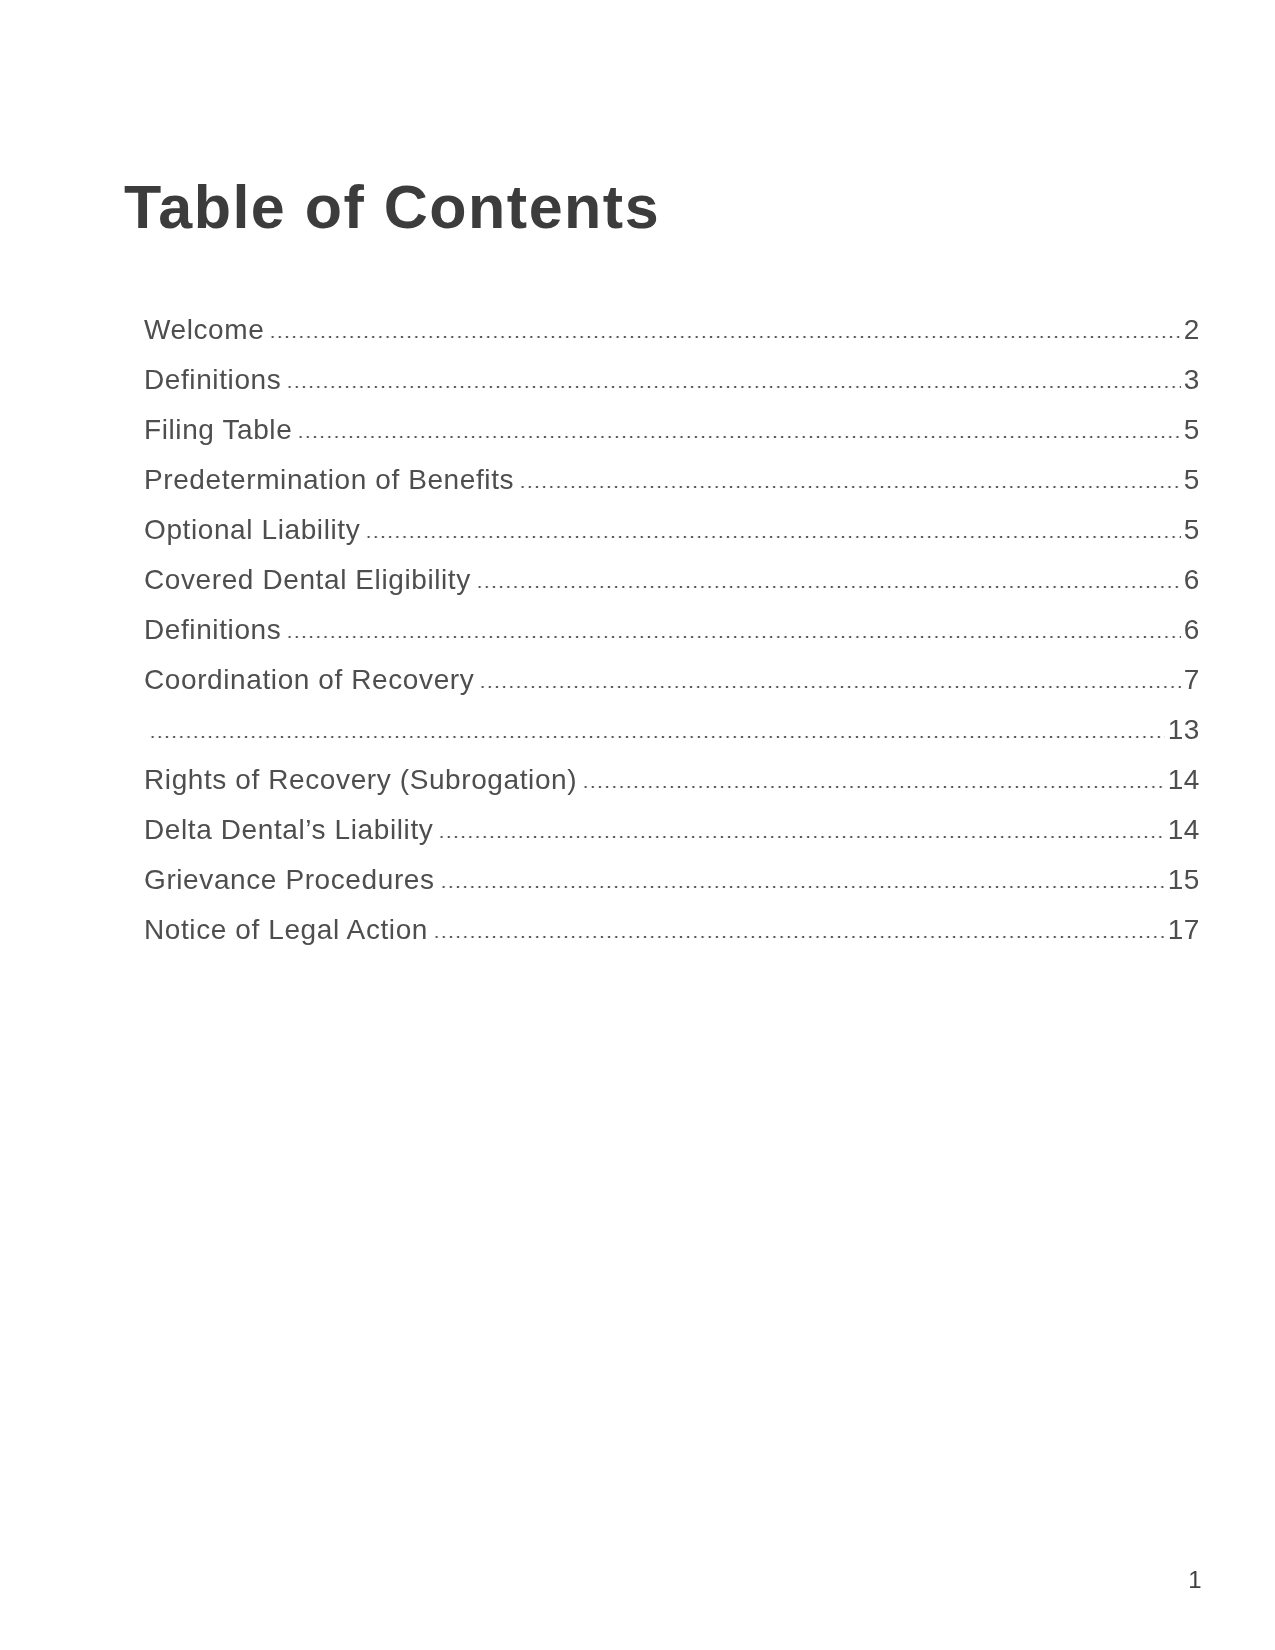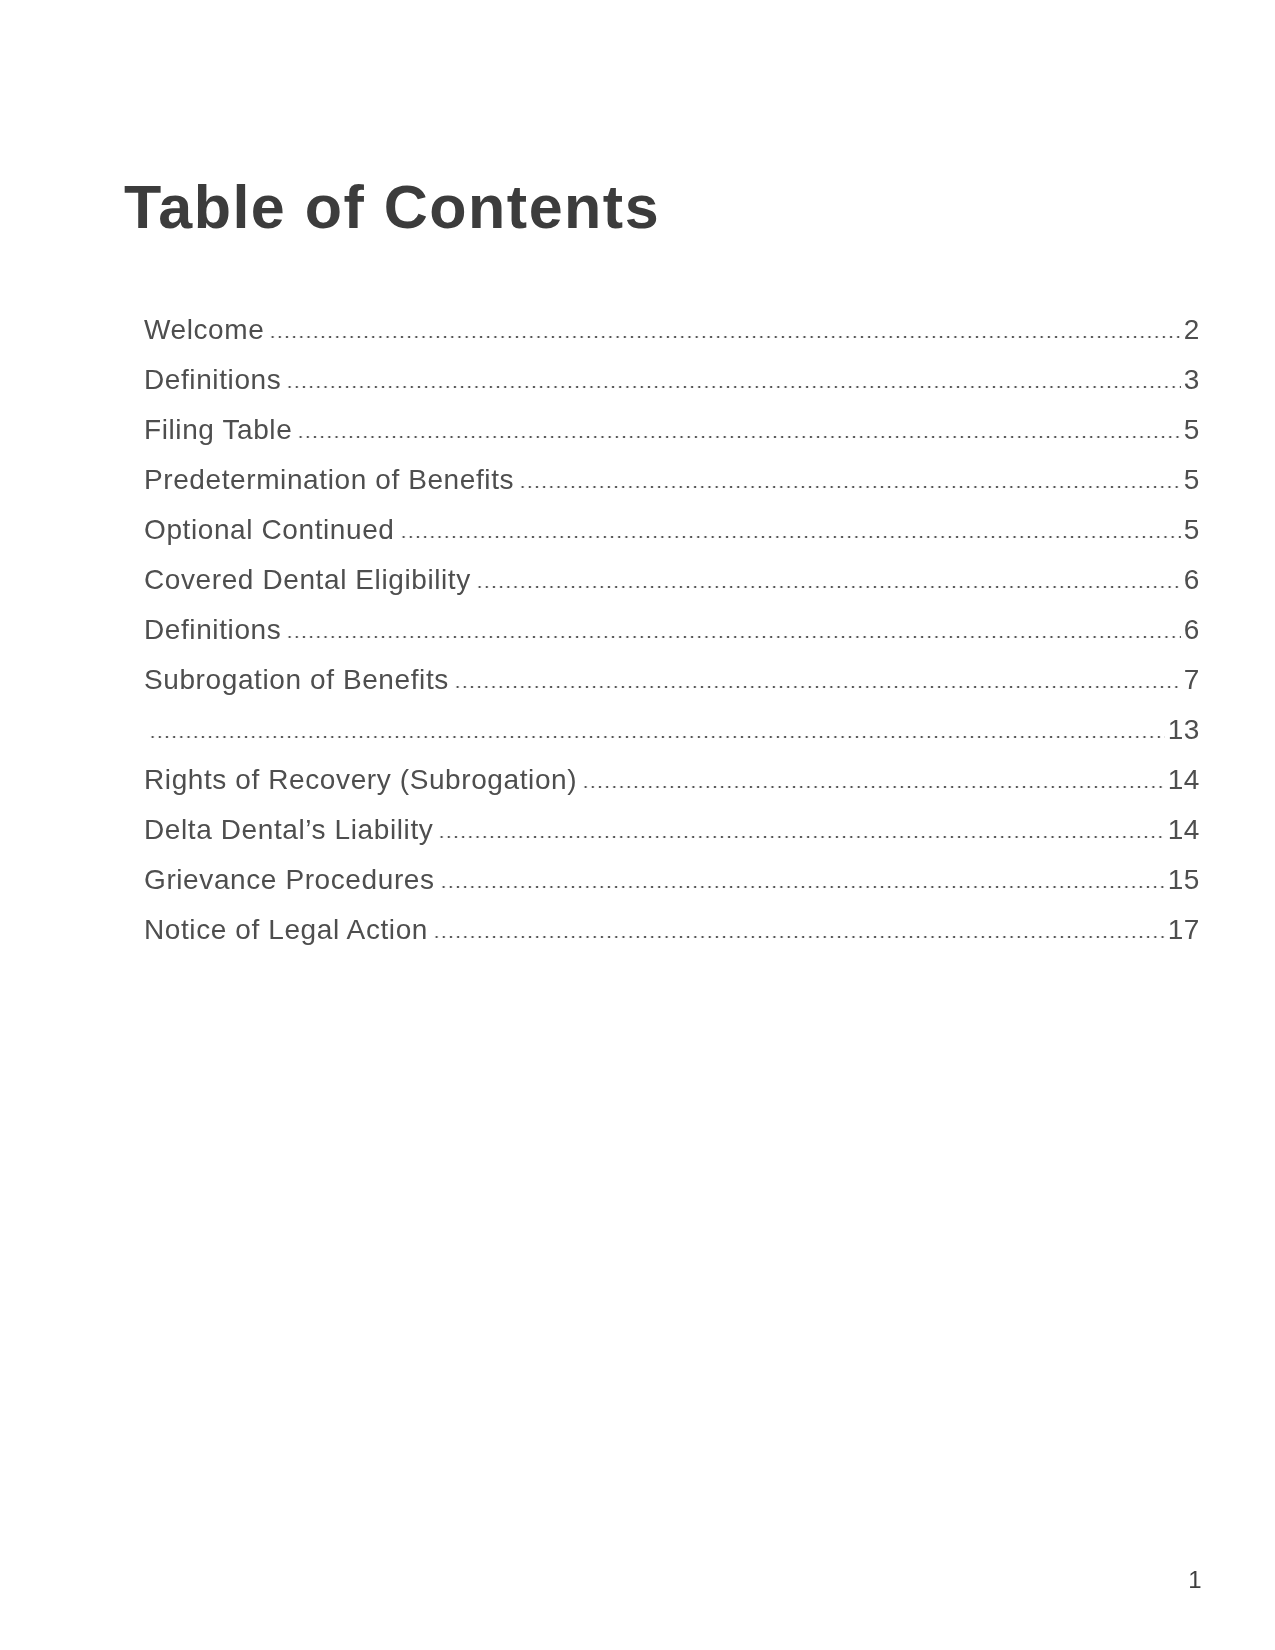--- a/index.html
+++ b/index.html
@@ -94,39 +94,39 @@
     <span class="toc-page">5</span>
   </div>
 
   <div class="toc-row">
     <span class="toc-label">Predetermination of Benefits</span>
     <span class="toc-leader"></span>
     <span class="toc-page">5</span>
   </div>
 
   <div class="toc-row">
-    <span class="toc-label">Optional Continued</span>
+    <span class="toc-label">Optional Liability</span>
     <span class="toc-leader"></span>
     <span class="toc-page">5</span>
   </div>
 
   <div class="toc-row">
     <span class="toc-label">Covered Dental Eligibility</span>
     <span class="toc-leader"></span>
     <span class="toc-page">6</span>
   </div>
 
   <div class="toc-row">
     <span class="toc-label">Definitions</span>
     <span class="toc-leader"></span>
     <span class="toc-page">6</span>
   </div>
 
   <div class="toc-row">
-    <span class="toc-label">Subrogation of Benefits</span>
+    <span class="toc-label">Coordination of Recovery</span>
     <span class="toc-leader"></span>
     <span class="toc-page">7</span>
   </div>
 
 
   <div class="toc-row">
     <span class="toc-leader"></span>
     <span class="toc-page">13</span>
   </div>
 

